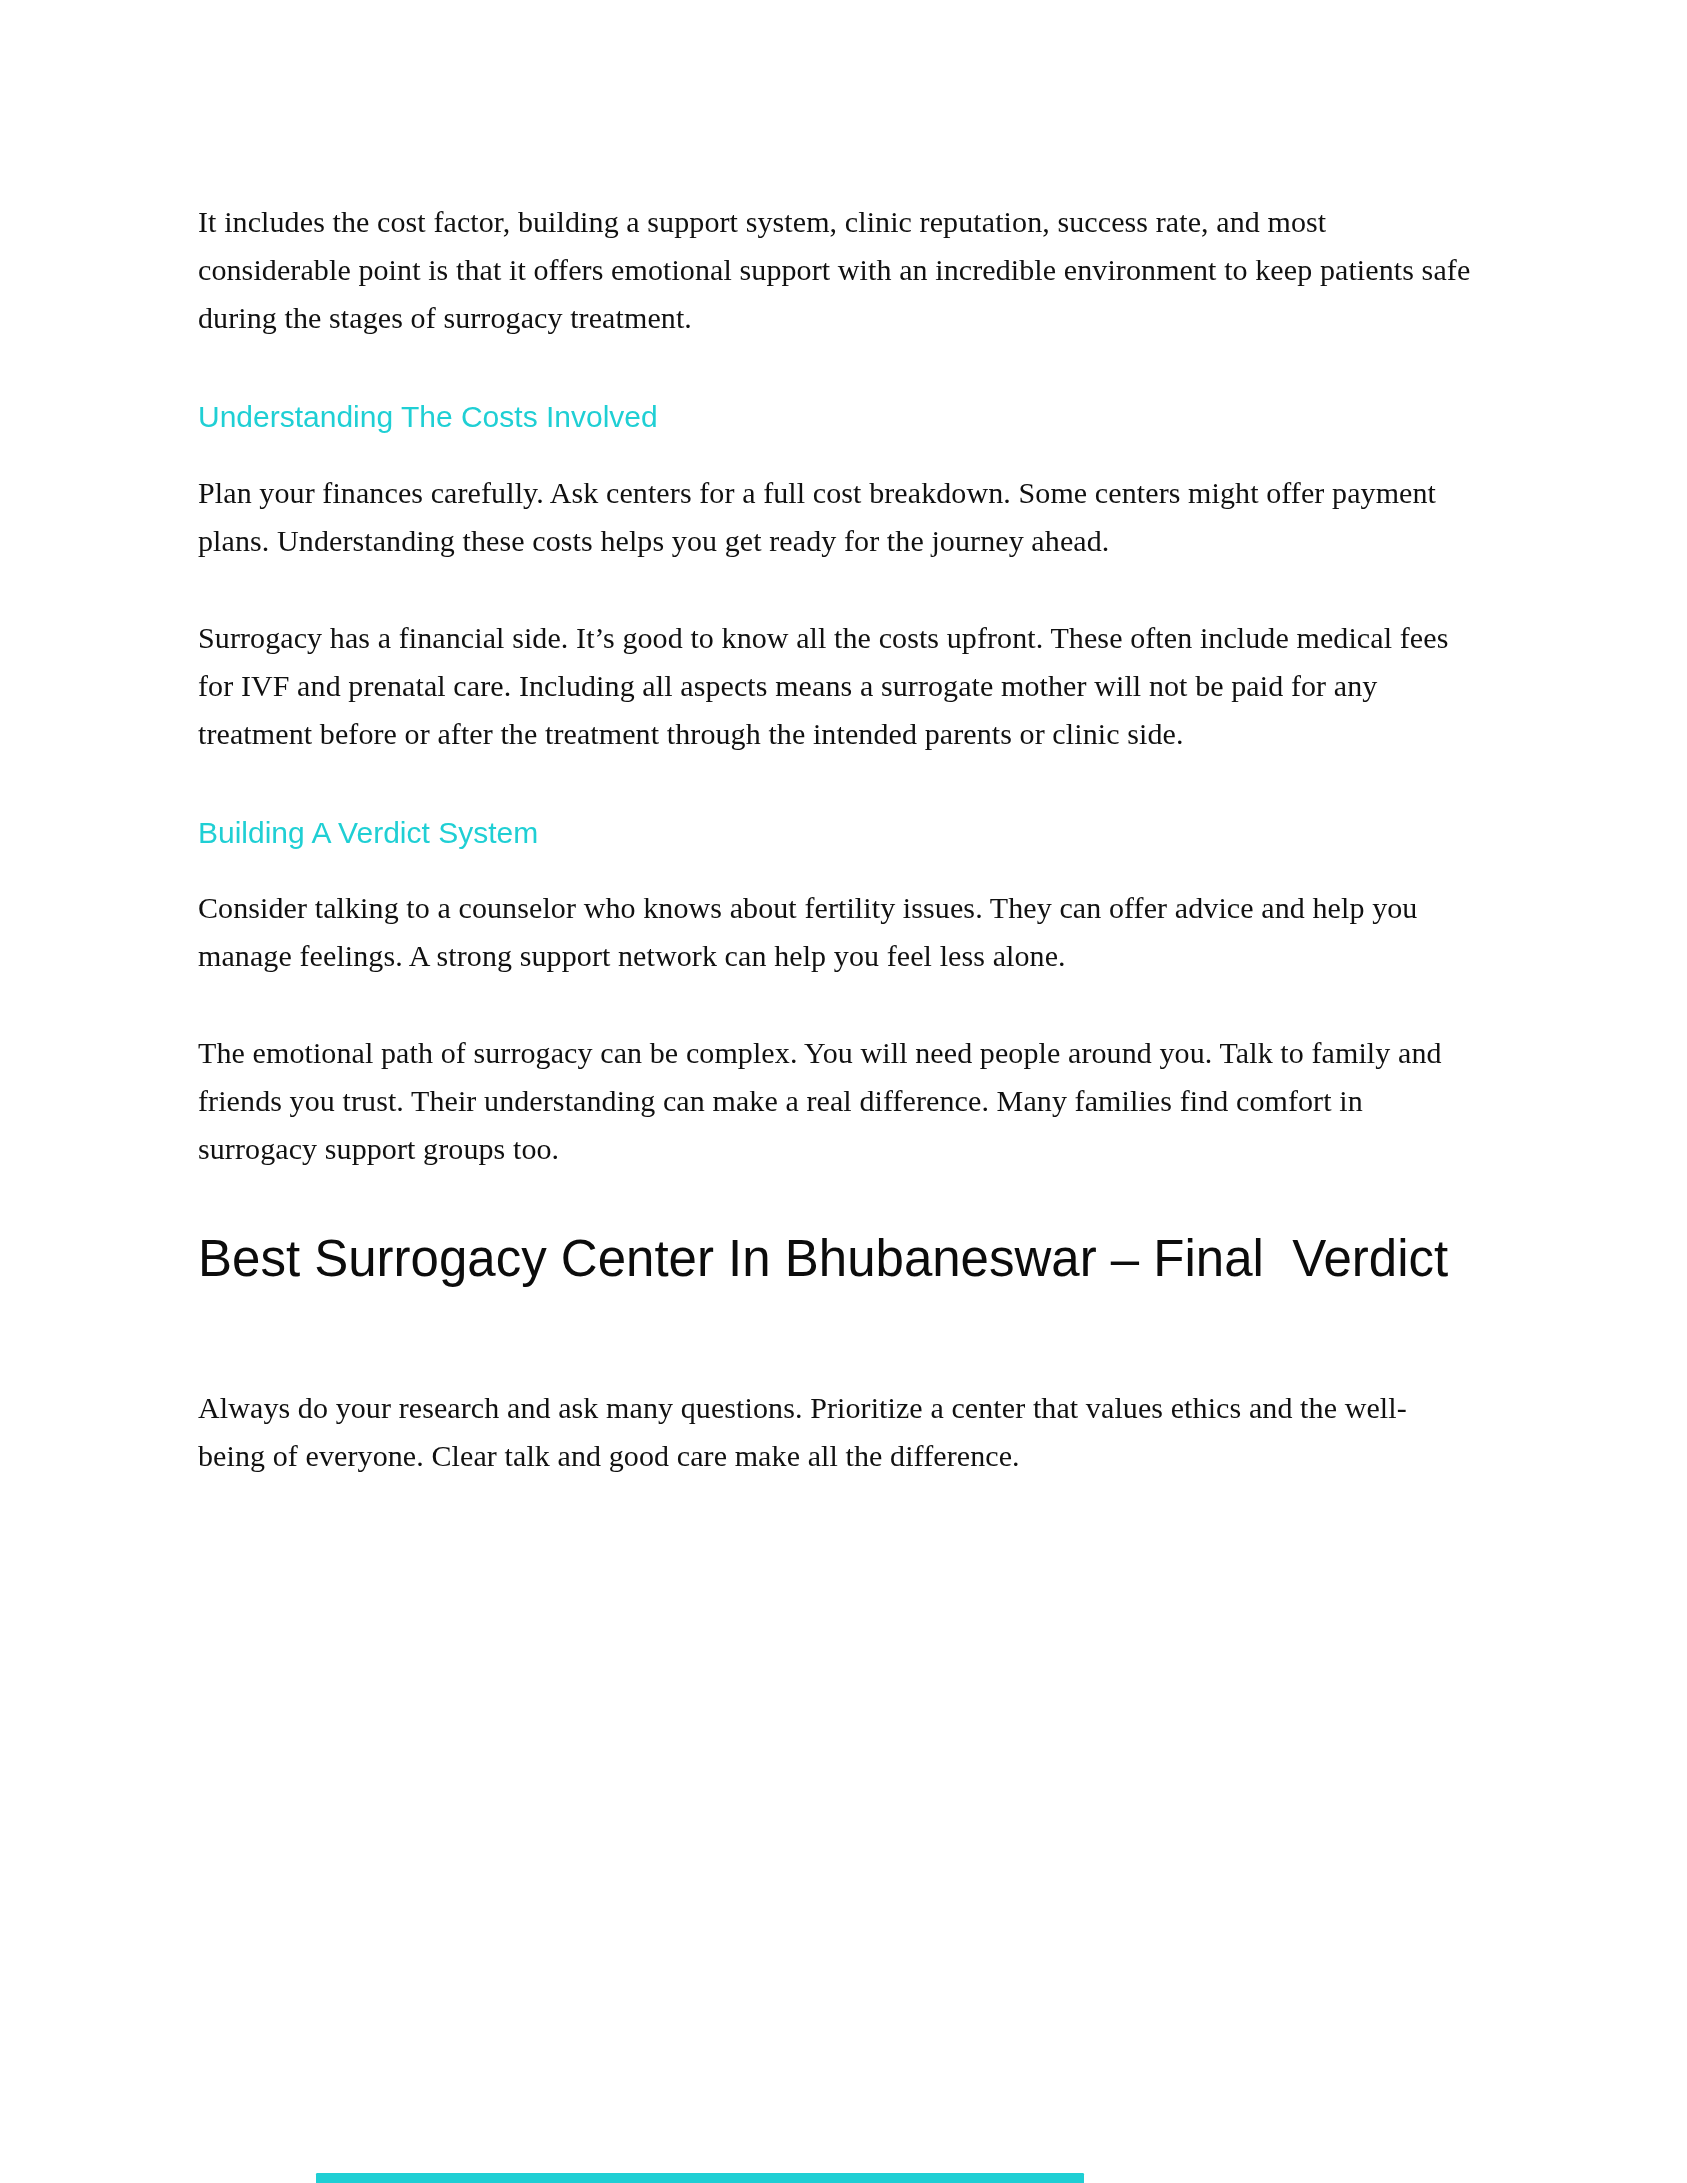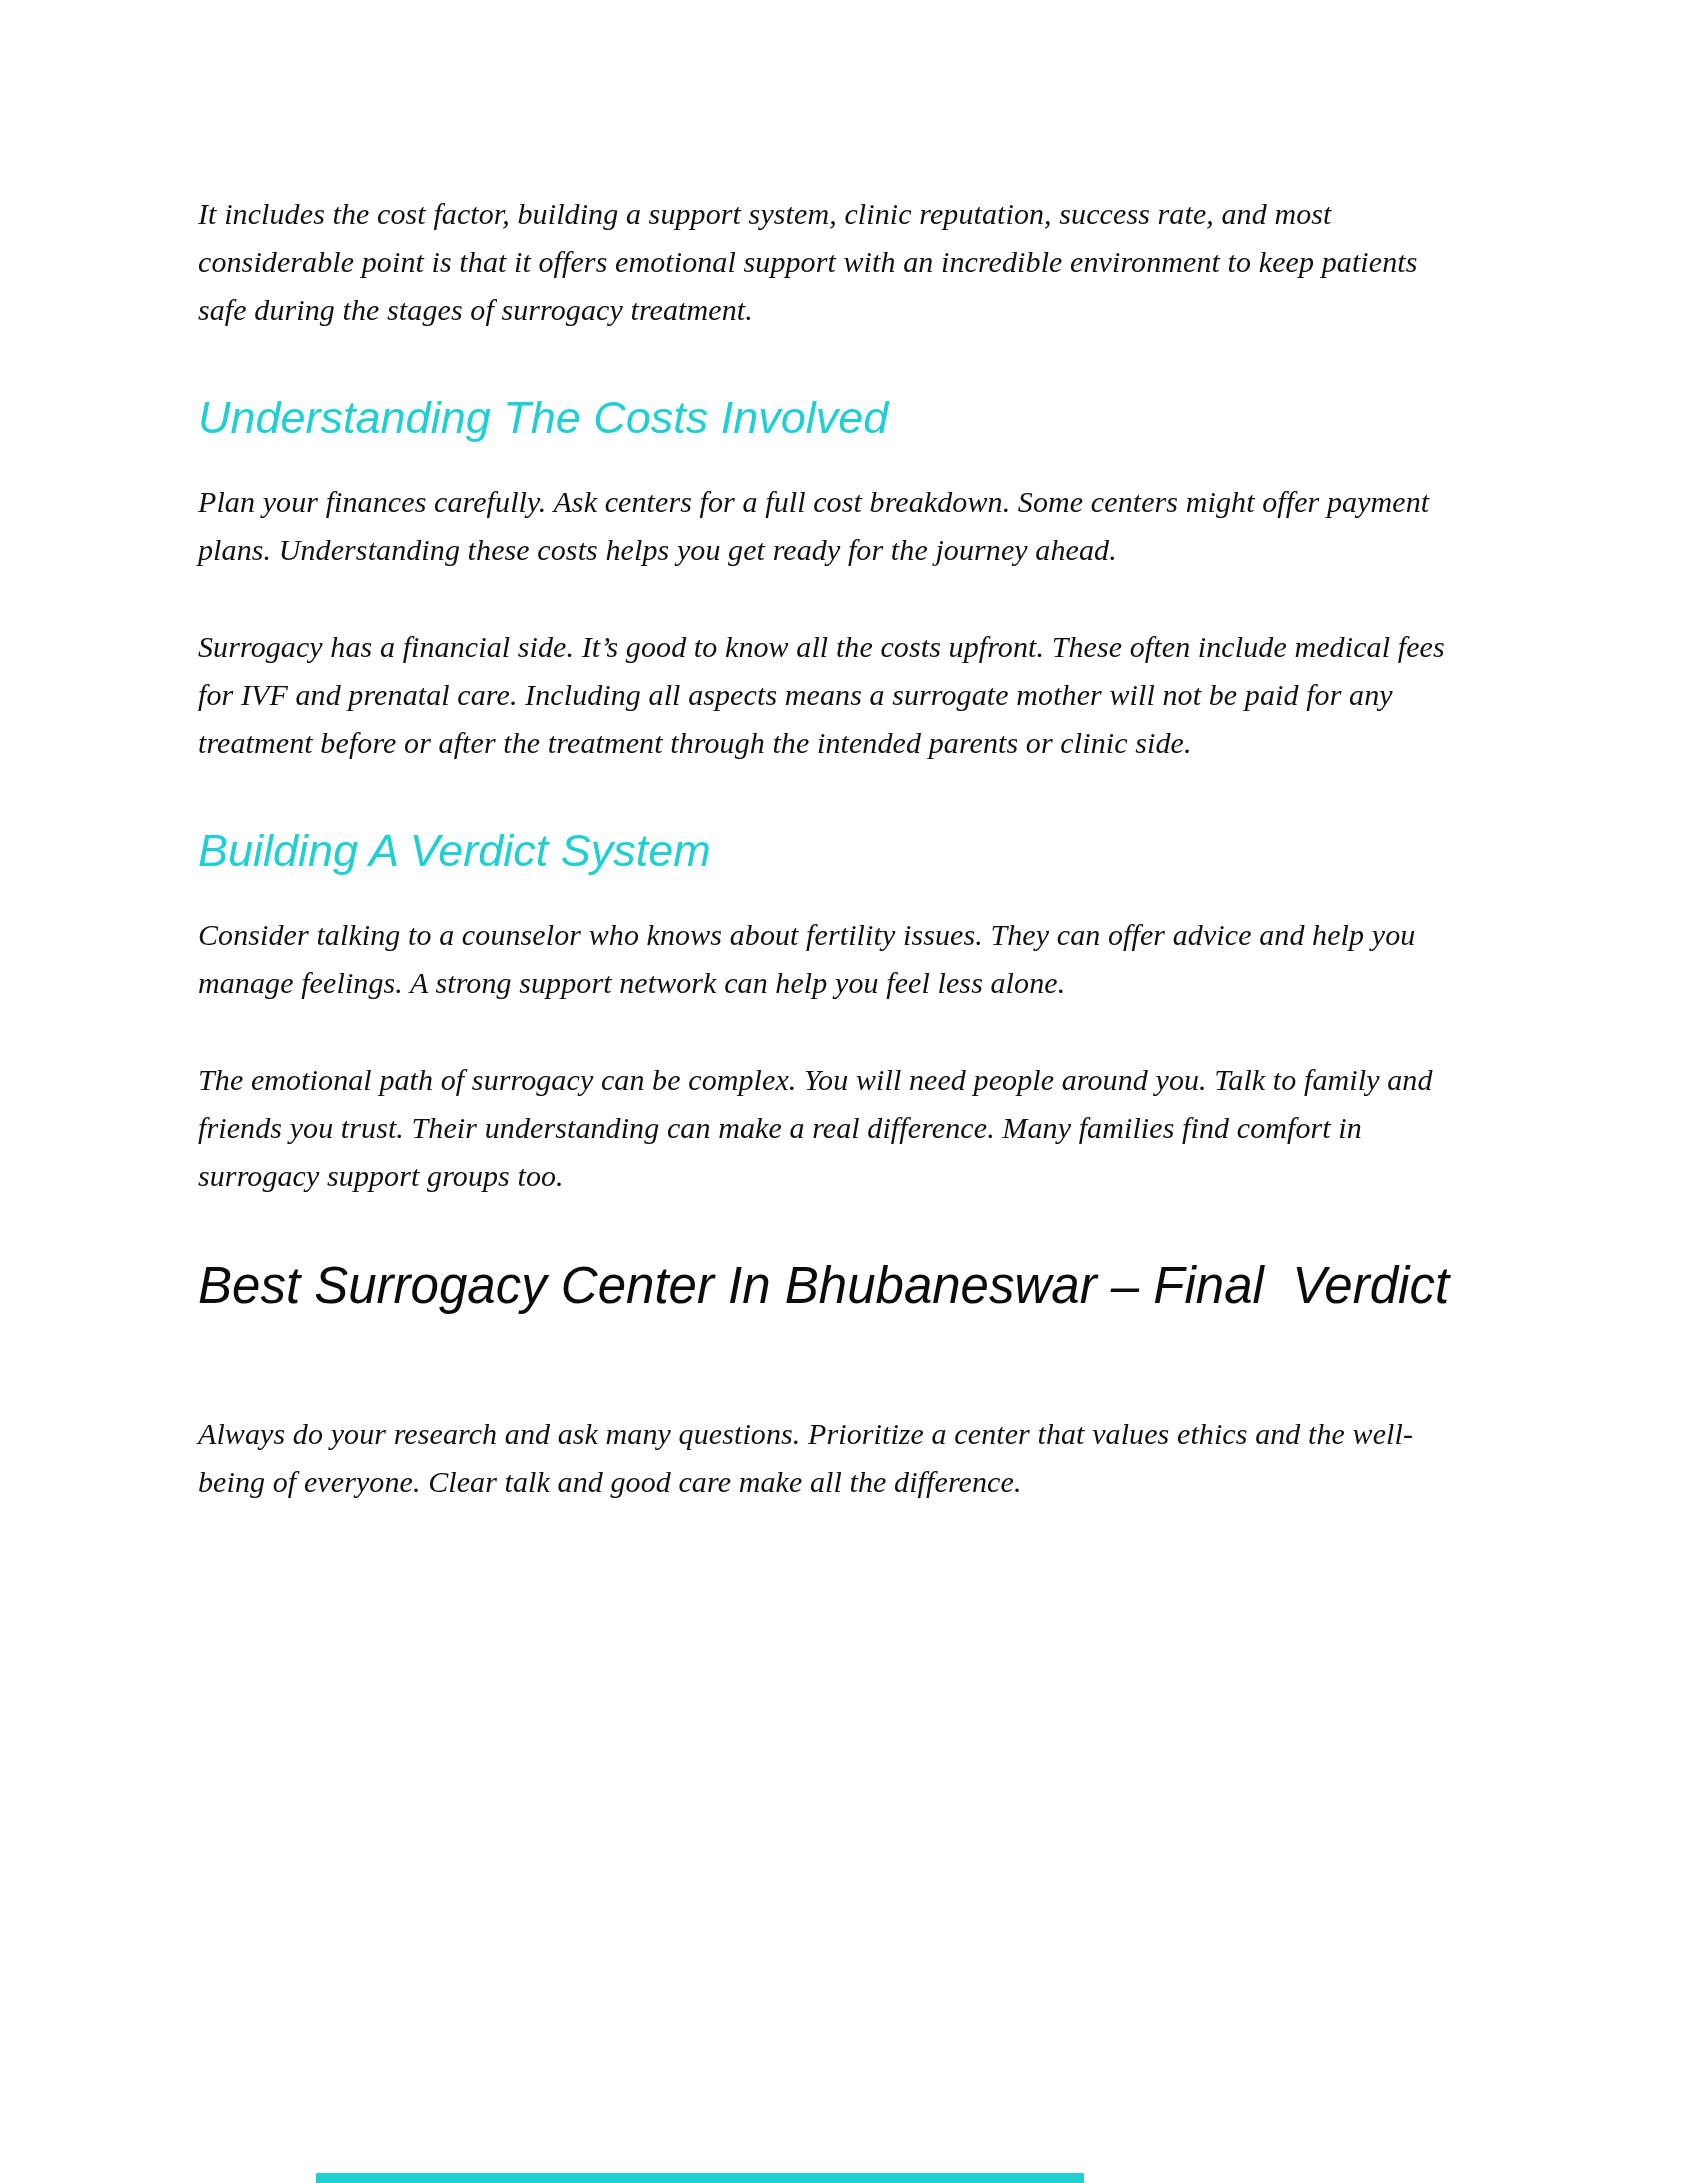--- a/index.html
+++ b/index.html
@@ -19,40 +19,39 @@
 
   .doc-page {
     position: relative;
     width: 1687px;
     height: 2183px;
     background: #ffffff;
   }
 
   .doc-content {
     position: absolute;
-    top: 0;
+    top: 8px;
     left: 198px;
     width: 1275px;
     padding-top: 190px;
-    font-style: italic;
   }
 
   .body-paragraph {
     font-family: "Liberation Serif", serif;
     font-size: 30px;
     line-height: 1.6;
     color: #111111;
     margin-bottom: 49px;
     letter-spacing: 0.1px;
   }
 
   .heading-2 {
     font-family: "Liberation Sans", sans-serif;
     font-weight: 400;
-    font-size: 45px;
+    font-size: 30px;
     line-height: 1.15;
     color: #1fcfd4;
     margin-top: 58px;
     margin-bottom: 34px;
   }
 
   .heading-1 {
     font-family: "Liberation Sans", sans-serif;
     font-weight: 400;
     font-size: 51px;

